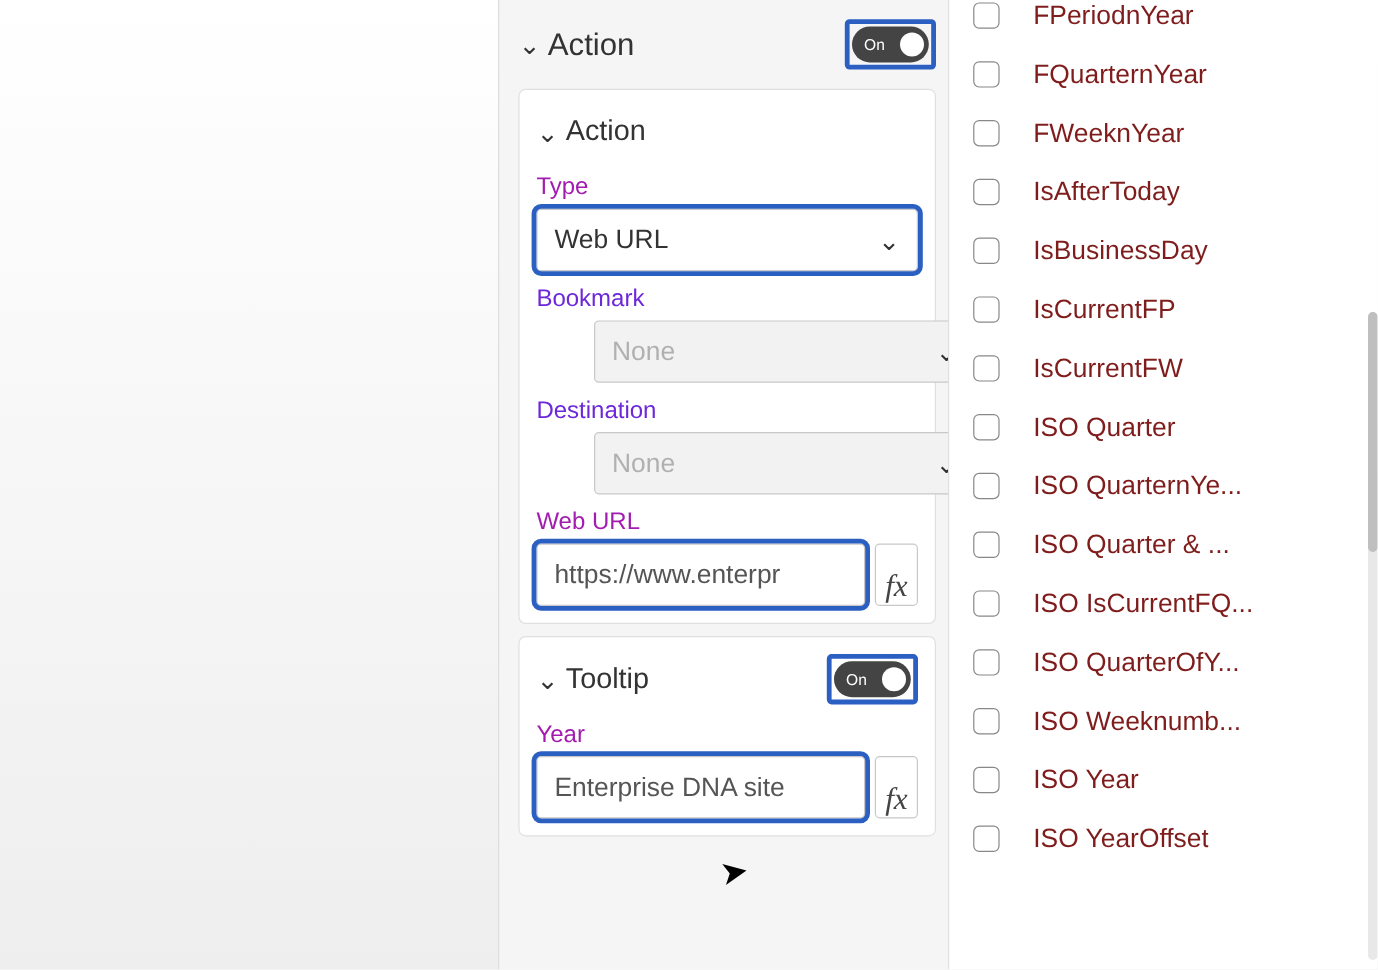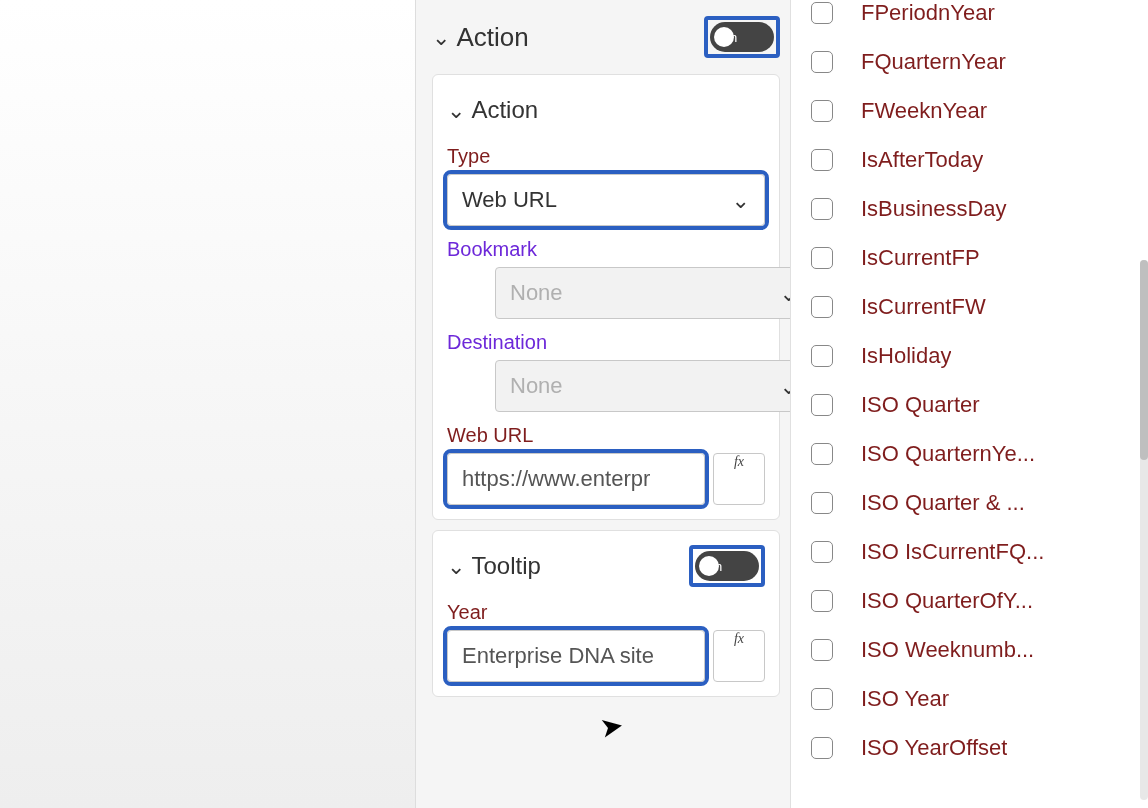--- a/index.html
+++ b/index.html
@@ -59,21 +59,21 @@
       margin-top: 2px;
     }
 
     .toggle {
       background: #444;
       border-radius: 16px;
       height: 30px;
       width: 64px;
       display: flex;
       align-items: center;
-      justify-content: flex-start;
+      justify-content: flex-end;
       color: #fff;
       font-size: 14px;
       padding: 0 4px;
       gap: 4px;
       position: relative;
     }
     .toggle-label { position:absolute; left:10px; font-size:13px;}
     .toggle-knob {
       width: 20px;
       height: 20px;
@@ -93,21 +93,21 @@
       align-items:center;
       gap:6px;
       margin-bottom: 10px;
       justify-content: space-between;
       height: 46px;
     }
     .card-header-left{display:flex;align-items:center;gap:6px;}
     .card-title { font-size:24px; color:#333; }
     .field-label {
       font-size: 20px;
-      color: #7f1d1d;
+      color: #a21caf;
       margin-top: 12px;
       margin-bottom: 6px;
     }
     .field-label.disabled { color:#6d28d9; }
     .select, .text-input {
       width: 100%;
       height: 52px;
       border: 1px solid #c8c8c8;
       border-radius: 4px;
       background: #fff;
@@ -117,26 +117,26 @@
       padding: 0 14px;
       font-size: 22px;
       color: #333;
     }
     .select.disabled { background:#f2f2f2; color:#b0b0b0;margin-left:48px; }
     .text-input { justify-content:flex-start; color:#555; }
     .hl { outline: 4px solid #2b5fc1; outline-offset: 0; }
     .hl-box { border: 4px solid #2b5fc1; border-radius:4px; padding:2px; display:inline-block; }
     .input-row { display:flex; gap:8px; align-items:center;border-radius:25px; }
     .fx-btn {
-      width:52px; height:52px;
+      width:36px; height:52px;
       border:1px solid #c8c8c8;
       border-radius:4px;
       background:#fff;
-      display:flex;align-items:flex-start;justify-content:center;
-      font-size:14px; font-style:italic; font-family:Georgia, serif;
+      display:flex;align-items:flex-end;justify-content:center;
+      font-size:26px; font-style:italic; font-family:Georgia, serif;
       color:#444;
       flex-shrink:0;
     }
 
     
     .field-item {
       display: flex;
       align-items: center;
       height: 49px;
       gap: 28px;
@@ -291,24 +291,20 @@
       <div class="field-item">
         <div class="field-checkbox"></div>
         <div class="field-name">IsCurrentFP</div>
       </div>
       <div class="field-item">
         <div class="field-checkbox"></div>
         <div class="field-name">IsCurrentFW</div>
       </div>
       <div class="field-item">
         <div class="field-checkbox"></div>
-        <div class="field-name">IsHoliday</div>
-      </div>
-      <div class="field-item">
-        <div class="field-checkbox"></div>
         <div class="field-name">ISO Quarter</div>
       </div>
       <div class="field-item">
         <div class="field-checkbox"></div>
         <div class="field-name">ISO QuarternYe...</div>
       </div>
       <div class="field-item">
         <div class="field-checkbox"></div>
         <div class="field-name">ISO Quarter &amp; ...</div>
       </div>

